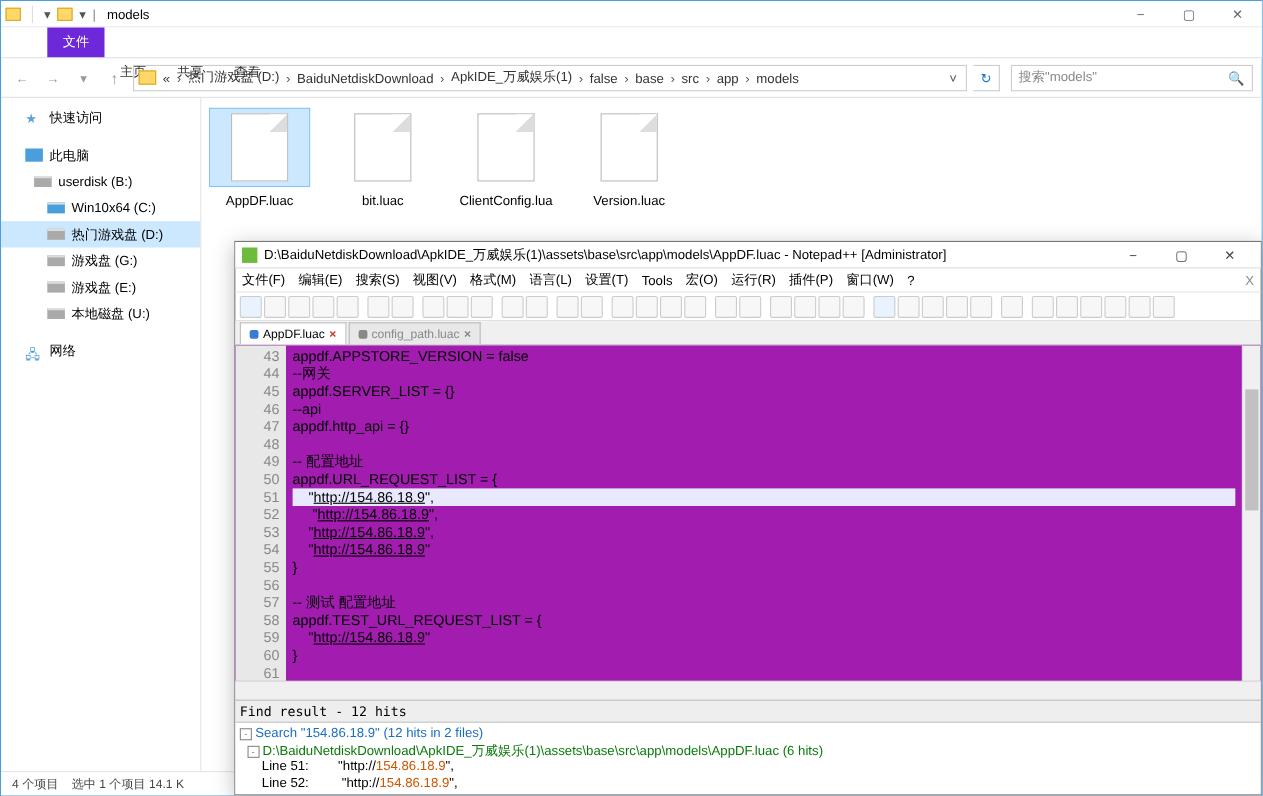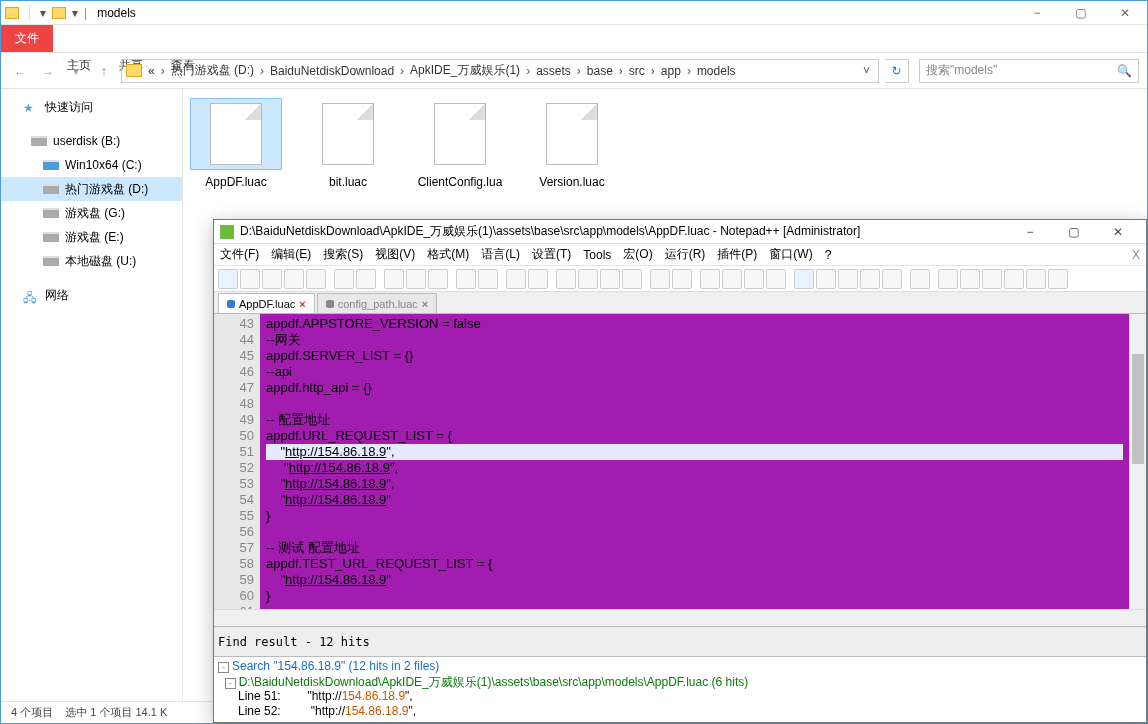--- a/index.html
+++ b/index.html
@@ -10,21 +10,21 @@
 .titlebar { height: 24px; background: #fff; display: flex; align-items: center; padding-left: 4px; border-bottom: 1px solid #e5e5e5; }
 .titlebar .qat { display: flex; align-items: center; gap: 6px; }
 .titlebar .qat .folder-ic { width: 14px; height: 12px; background: #ffd868; border: 1px solid #d8a828; }
 .titlebar .qat .sep { width: 1px; height: 16px; background: #ddd; margin: 0 4px; }
 .titlebar .title { margin-left: 10px; }
 .titlebar .winbtns { margin-left: auto; display: flex; }
 .titlebar .winbtns div { width: 44px; height: 22px; display: flex; align-items: center; justify-content: center; color: #666; }
 
 .ribbon { height: 28px; background: #fff; display: flex; align-items: stretch; border-bottom: 1px solid #e1e1e1; }
 .ribbon .tab { padding: 0 14px; display: flex; align-items: center; font-size: 12px; }
-.ribbon .tab.file { background: #ef4444; color: #fff; }
+.ribbon .tab.file { background: #6d28d9; color: #fff; margin-left: 42px; }
 .ribbon .tab.other { color: #333; margin-top: 40px; }
 
 .navrow { height: 36px; display: flex; align-items: center; padding: 0 8px; gap: 6px; border-bottom:1px solid #e1e1e1;}
 .navbtn { width: 22px; height: 22px; display: flex; align-items: center; justify-content: center; color: #9a9a9a; }
 .navbtn.up { font-size: 14px; }
 .addressbar { flex: 1; height: 24px; border: 1px solid #ccc; display: flex; align-items: center; padding: 0 4px; overflow: hidden; }
 .addressbar .folder-ic { width: 16px; height: 13px; background: #ffd868; border: 1px solid #d8a828; margin-right: 4px; flex-shrink:0;}
 .addressbar .crumb { padding: 0 2px; white-space: nowrap; color:#333;}
 .addressbar .arrow { padding: 0 4px; color: #555; }
 .refbtn { width: 24px; height: 24px; border: 1px solid #ccc; border-left: none; display: flex; align-items: center; justify-content: center; color:#1979ca;}
@@ -72,21 +72,21 @@
 .gutter { width: 46px; background: #e8e8e8; color: #888; text-align: right; padding: 2px 6px 2px 0; line-height: 16px; }
 .gutter div{height:16px;}
 .code { flex: 1; padding: 2px 6px; line-height: 16px; white-space: pre; overflow:hidden;}
 .code .ln{height:16px;}
 .code .hl{background:#e8e8ff;}
 .code .url{text-decoration:underline;color:#000;}
 .scrollbar-v { width: 17px; background: #f0f0f0; border-left: 1px solid #ddd; position:relative;}
 .scrollbar-v .thumb{position:absolute;top:40px;left:2px;right:2px;height:110px;background:#c1c1c1;}
 .npp-hscroll{height:17px;background:#f0f0f0;border-top:1px solid #ddd;}
 
-.npp-findhdr { height: 30px; background: #eee; border-top: 1px solid #bbb; font-family: Consolas, monospace; font-size: 12px; padding: 0 4px; display:flex;align-items:center;}
+.npp-findhdr { height: 20px; background: #eee; border-top: 1px solid #bbb; font-family: Consolas, monospace; font-size: 12px; padding: 0 4px; display:flex;align-items:center;}
 .npp-findres { background: #fff; font-family: Consolas, "Courier New", monospace; font-size: 12px; padding: 2px 4px 0; height:66px; overflow:hidden; border-top:1px solid #bbb;}
 .npp-findres .s1{color:#1b6ec2;}
 .npp-findres .s2{color:#0b7a0b;}
 .npp-findres .hit{color:#cc5500;}
 .npp-findres .ln-r{height:15px;white-space:pre;}
 .npp-findres .fold{display:inline-block;width:11px;height:11px;border:1px solid #888;color:#888;font-size:9px;line-height:9px;text-align:center;margin-right:3px;}
 </style>
 </head>
 <body>
 
@@ -123,21 +123,21 @@
     <div class="addressbar">
       <span class="folder-ic"></span>
       <span class="crumb">«</span>
       <span class="arrow">›</span>
       <span class="crumb">热门游戏盘 (D:)</span>
         <span class="arrow">›</span>
       <span class="crumb">BaiduNetdiskDownload</span>
         <span class="arrow">›</span>
       <span class="crumb">ApkIDE_万威娱乐(1)</span>
         <span class="arrow">›</span>
-      <span class="crumb">assets</span>
+      <span class="crumb">false</span>
         <span class="arrow">›</span>
       <span class="crumb">base</span>
         <span class="arrow">›</span>
       <span class="crumb">src</span>
         <span class="arrow">›</span>
       <span class="crumb">app</span>
         <span class="arrow">›</span>
       <span class="crumb">models</span>
       <span style="margin-left:auto;color:#555;padding:0 4px">˅</span>
     </div>
@@ -148,20 +148,24 @@
     </div>
   </div>
 
   <div class="body">
     <div class="sidebar">
       <div class="node">
           <span class="ic star">★</span>
           <span>快速访问</span>
         </div>
       <div style="height:10px"></div>
+      <div class="node">
+          <span class="ic pc"></span>
+          <span>此电脑</span>
+        </div>
       <div class="node" style="padding-left:30px">
           <span class="ic drive"></span>
           <span>userdisk (B:)</span>
         </div>
       <div class="node" style="padding-left:42px">
           <span class="ic drive" style="background:#4a9edc"></span>
           <span>Win10x64 (C:)</span>
         </div>
       <div class="node sel" style="padding-left:42px">
           <span class="ic drive"></span>

